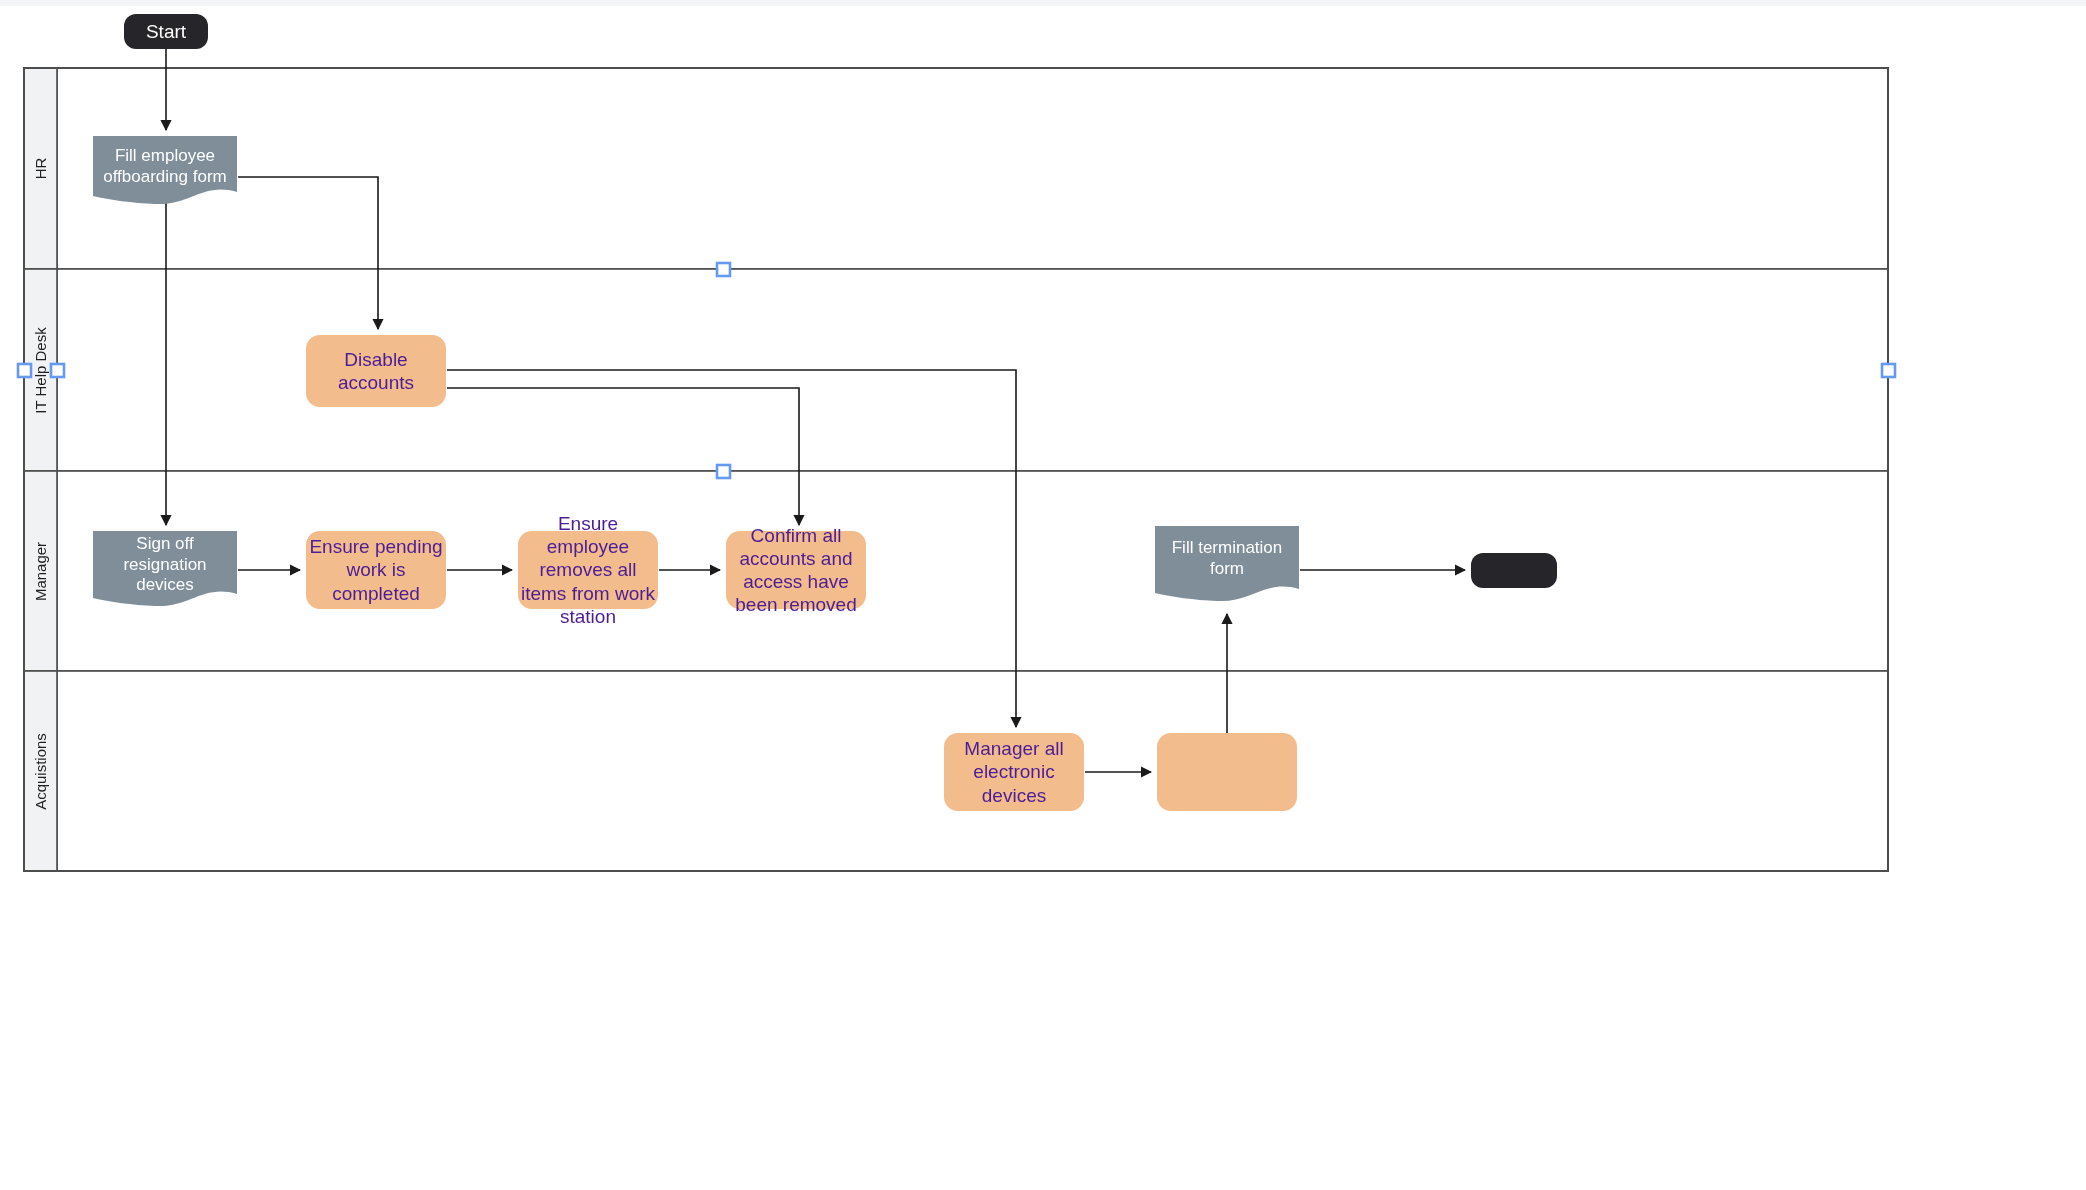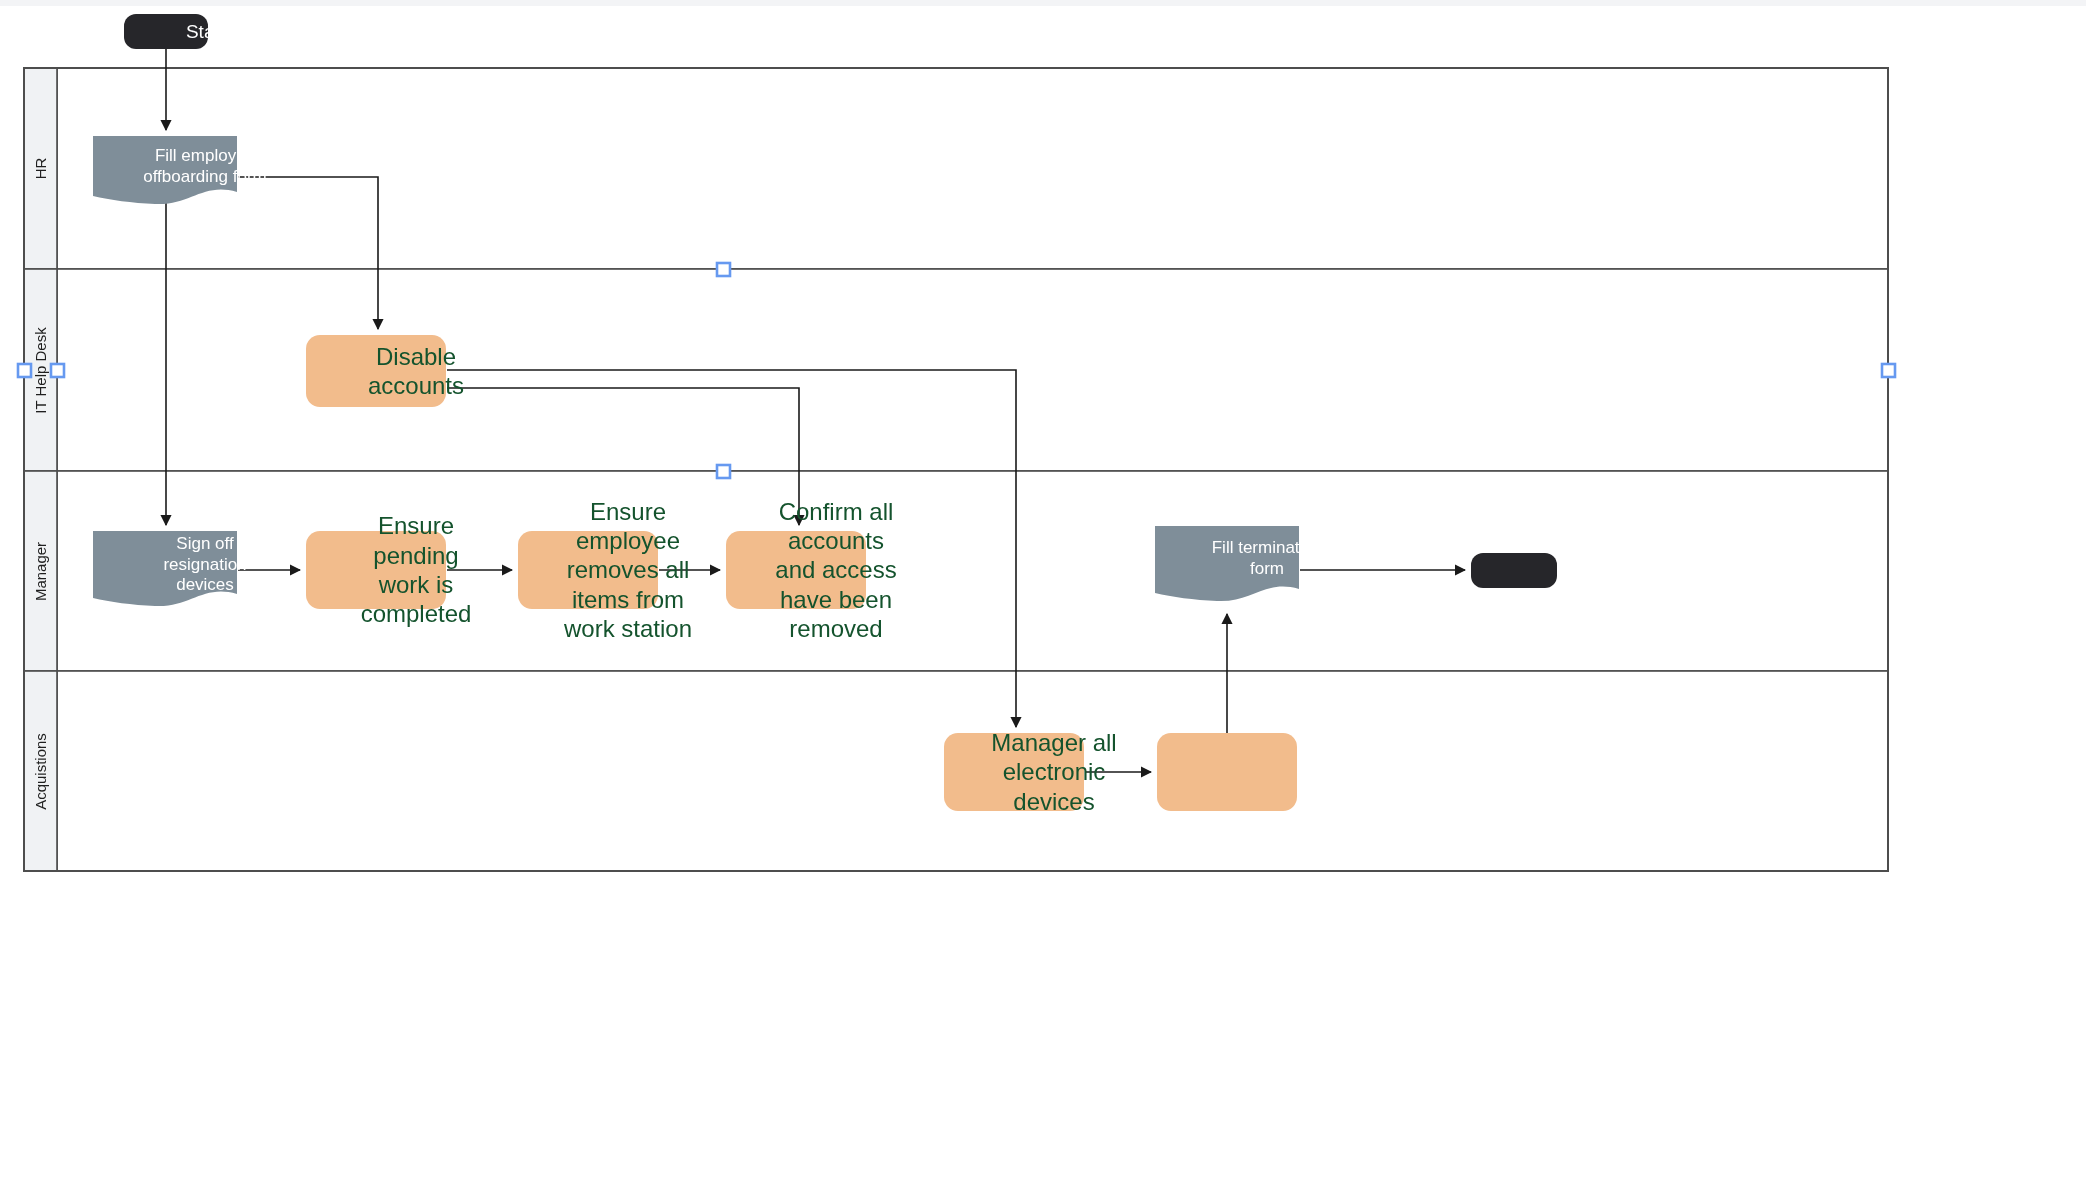--- a/index.html
+++ b/index.html
@@ -5,30 +5,30 @@
   html,body{margin:0;padding:0;background:#ffffff;}
   body{
     width:2086px;height:1190px;overflow:hidden;position:relative;
     font-family:"Liberation Sans","DejaVu Sans",sans-serif;
   }
   #canvas{position:absolute;left:0;top:0;width:2086px;height:1190px;background:#ffffff;}
   #topstrip{position:absolute;left:0;top:0;width:2086px;height:6px;background:#f3f4f6;}
   #diagram{position:absolute;left:0;top:0;width:2086px;height:1190px;}
   .node-label{
     position:absolute;display:flex;align-items:center;justify-content:center;
-    text-align:center;pointer-events:none;line-height:1.22;padding-left:40px;
+    text-align:center;pointer-events:none;line-height:1.22;
   }
   .lane-label{
     position:absolute;display:flex;align-items:center;justify-content:center;
     font-size:15px;color:#1f1f1f;white-space:nowrap;
   }
   .lane-label span{transform:rotate(-90deg);display:block;}
   .terminator-label{color:#ffffff;font-size:19px;}
   .doc-label{color:#ffffff;font-size:17px;}
-  .proc-label{color:#14532d;font-size:24px;}
+  .proc-label{color:#4c1d95;font-size:19px;}
 </style>
 </head>
 <body>
 
 <div id="canvas">
   <div id="topstrip"></div>
 
   <svg id="diagram" viewBox="0 0 2086 1190" xmlns="http://www.w3.org/2000/svg">
     <defs>
       <marker id="arrow" viewBox="0 0 10 10" refX="9" refY="5" markerWidth="7" markerHeight="7" orient="auto-start-reverse">

